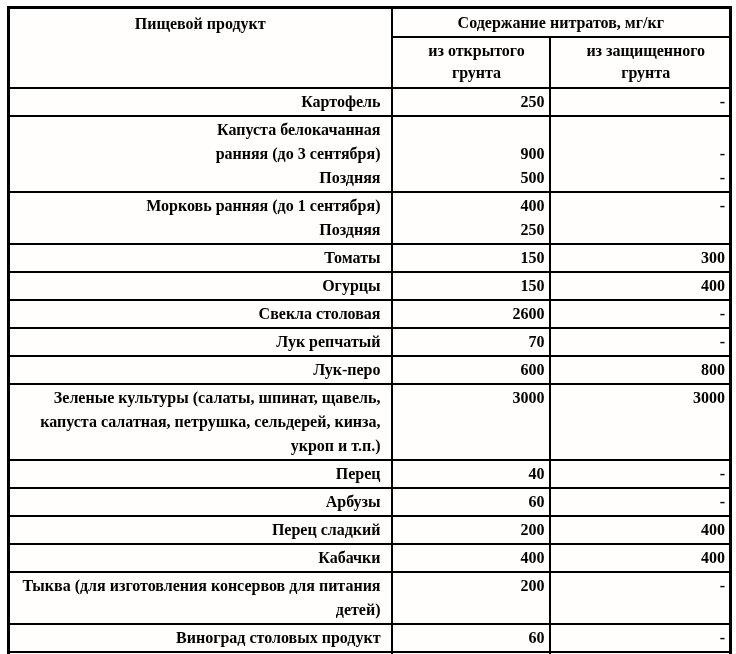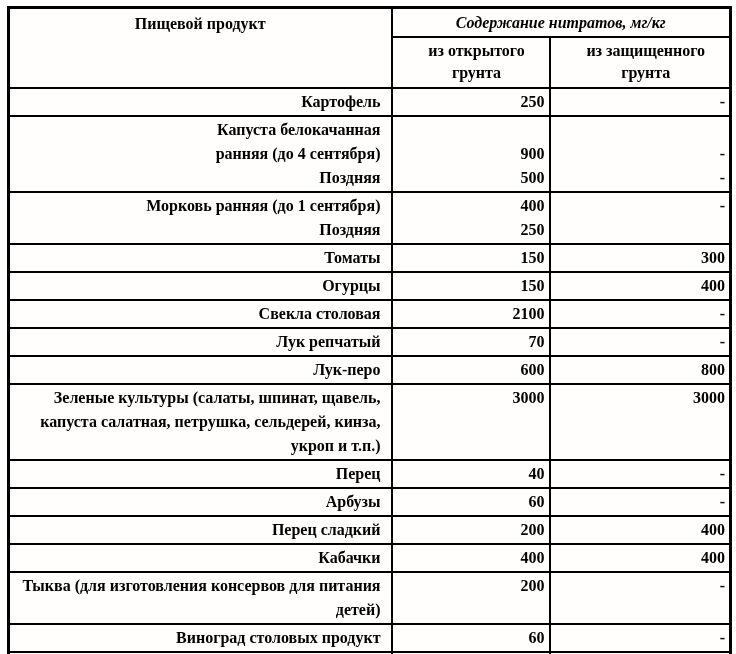--- a/index.html
+++ b/index.html
@@ -36,21 +36,20 @@
     text-align: center;
     line-height: 22px;
     margin-left: 6px;
   }
   th.hdr-product {
     vertical-align: top;
     padding-top: 4px;
   }
   th.hdr-span {
     padding: 3px 4px 2px 4px;
-    font-style: italic;
   }
   th.hdr-sub {
     padding: 2px 12px 3px 24px;
     vertical-align: top;
   }
   td.prod {
     text-align: justify;
     padding: 1px 10px 1px 2px;
   }
   td.val {
@@ -90,21 +89,21 @@
           <td class="val">
             <div class="cell-line">250</div>
           </td>
           <td class="val">
             <div class="cell-line">-</div>
           </td>
         </tr>
         <tr>
           <td class="prod">
             <div class="cell-line">Капуста белокачанная</div>
-            <div class="cell-line">ранняя (до 4 сентября)</div>
+            <div class="cell-line">ранняя (до 3 сентября)</div>
             <div class="cell-line">Поздняя</div>
           </td>
           <td class="val">
             <div class="cell-line"></div>
             <div class="cell-line">900</div>
             <div class="cell-line">500</div>
           </td>
           <td class="val">
             <div class="cell-line"></div>
             <div class="cell-line">-</div>
@@ -145,21 +144,21 @@
           </td>
           <td class="val">
             <div class="cell-line">400</div>
           </td>
         </tr>
         <tr>
           <td class="prod">
             <div class="cell-line">Свекла столовая</div>
           </td>
           <td class="val">
-            <div class="cell-line">2100</div>
+            <div class="cell-line">2600</div>
           </td>
           <td class="val">
             <div class="cell-line">-</div>
           </td>
         </tr>
         <tr>
           <td class="prod">
             <div class="cell-line">Лук репчатый</div>
           </td>
           <td class="val">

